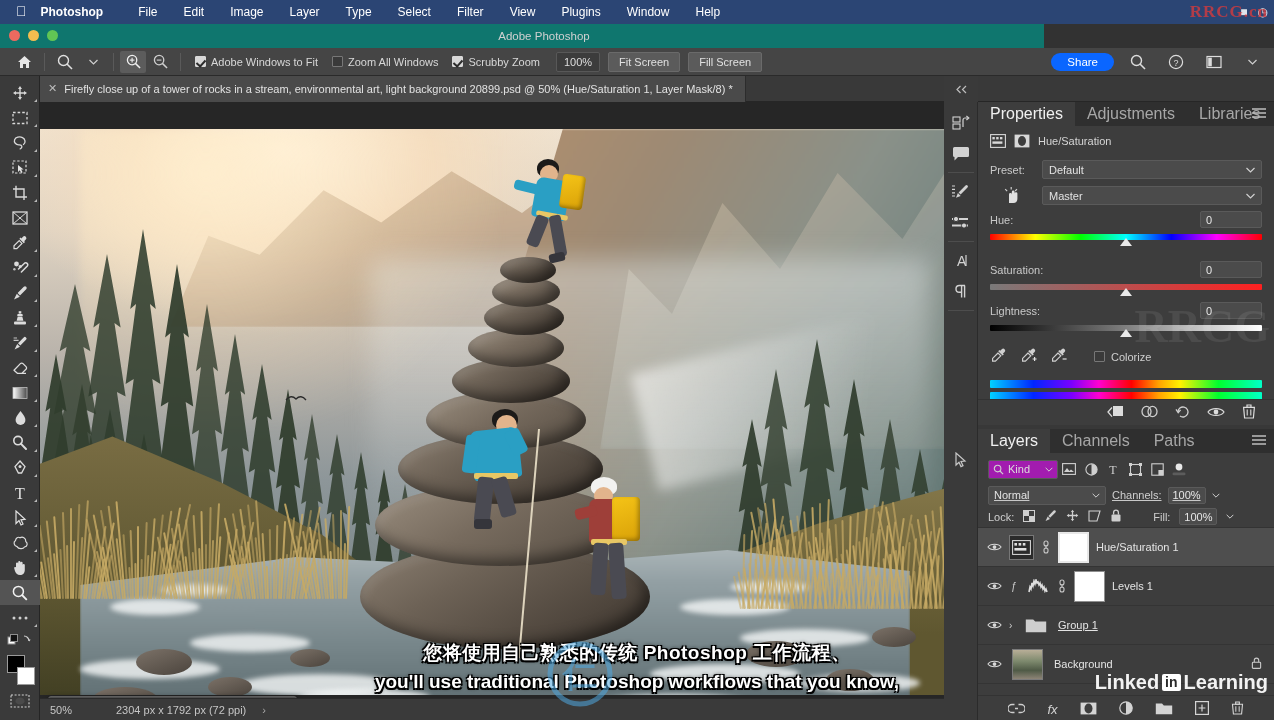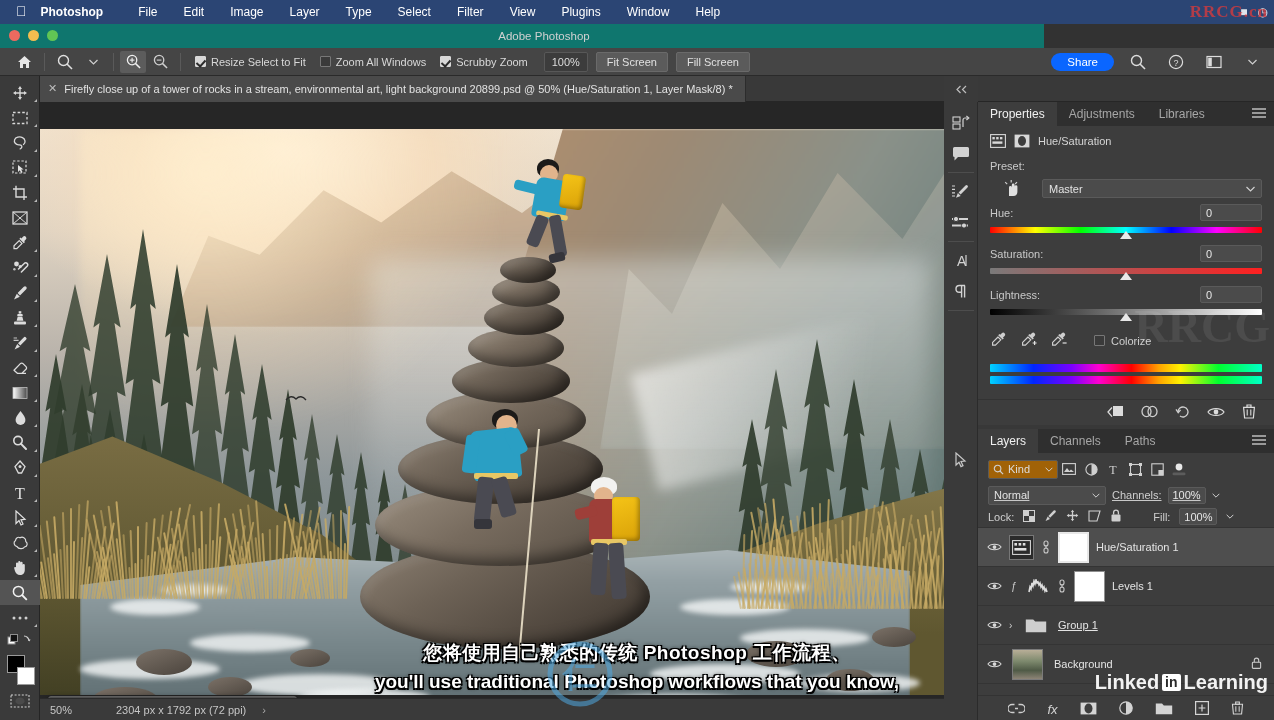--- a/index.html
+++ b/index.html
@@ -248,21 +248,21 @@
   .railicon{ width:34px; height:30px; display:flex; align-items:center; justify-content:center;}
   .rail-div{ width:26px; height:1px; background:#4d4d4d; margin:4px 0;}
 
   #dock{
     position:absolute; left:978px; top:78px; width:296px; height:620px;
     background:#383838;
   }
 
   
   .ptabs{ height:24px; background:#2f2f2f; display:flex; align-items:stretch; position:relative;}
-  .ptab{ display:flex; align-items:center; padding:0 12px; font-size:12px; color:#a7a7a7;}
+  .ptab{ display:flex; align-items:center; padding:0 12px; font-size:16px; color:#a7a7a7;}
   .ptab.active{ background:#3d3d3d; color:#f0f0f0; }
   .pmenu{ position:absolute; right:8px; top:6px; }
 
   
   #props{ position:absolute; left:0; top:0; width:296px; height:323px; background:#3d3d3d; }
   .adjhead{ height:24px; display:flex; align-items:center; gap:8px; padding:0 12px; margin-top:3px;}
   .adjhead .lbl{ font-size:11px; color:#d5d5d5; }
   .prow{ display:flex; align-items:center; padding:0 12px; margin-top:7px; gap:8px;}
   .plabel{ font-size:11px; color:#c9c9c9; width:44px; }
   .pselect{
@@ -289,21 +289,21 @@
     background:linear-gradient(90deg,#00d2ff 0%,#0026ff 16%,#7a00ff 30%,#ff00d0 40%,#ff0000 52%,#ffa200 62%,#fff200 70%,#00ff2f 84%,#00ffc8 100%);
     margin-bottom:4px;
   }
   .pfooter{ position:absolute; left:0; bottom:0; width:296px; height:26px;
             display:flex; align-items:center; justify-content:flex-end; gap:17px; padding-right:18px;
             border-top:1px solid #333;}
 
   
   #layers{ position:absolute; left:0; top:327px; width:296px; height:293px; background:#3d3d3d;}
   .lfilter{ height:24px; display:flex; align-items:center; gap:0; padding:0 10px; margin-top:4px;}
-  .kindsel{ width:70px; height:19px; background:#a16207; border:1px solid #5a5a5a; border-radius:2px;
+  .kindsel{ width:70px; height:19px; background:#a21caf; border:1px solid #5a5a5a; border-radius:2px;
             display:flex; align-items:center; gap:4px; padding:0 4px; font-size:11px; color:#dcdcdc;}
   .fico{ width:22px; height:19px; display:flex; align-items:center; justify-content:center; }
   .blendrow{ height:22px; display:flex; align-items:center; padding:0 10px; gap:6px; margin-top:3px;text-decoration:underline;}
   .blendsel{ width:118px; height:19px; background:#4b4b4b; border:1px solid #5a5a5a; border-radius:2px;
              display:flex; align-items:center; justify-content:space-between; padding:0 5px; font-size:11px; color:#e2e2e2;}
   .opa{ font-size:11px; color:#cfcfcf;}
   .numfield{ width:38px; height:17px; background:#4b4b4b; border:1px solid #5a5a5a; border-radius:2px;
              font-size:11px; color:#e6e6e6; display:flex; align-items:center; justify-content:center;}
   .lockrow{ height:22px; display:flex; align-items:center; padding:0 10px; gap:9px; border-bottom:1px solid #333;}
   .layerrow{ height:39px; display:flex; align-items:center; padding:0 8px; gap:7px; border-bottom:1px solid #343434; position:relative;}
@@ -401,21 +401,21 @@
       <svg width="15" height="15" viewBox="0 0 16 16">
           <circle cx="6.5" cy="6.5" r="5" fill="none" stroke="#cfcfcf" stroke-width="1.4"></circle>
           <line x1="10" y1="10" x2="15" y2="15" stroke="#cfcfcf" stroke-width="1.6"></line>
           <line x1="4" y1="6.5" x2="9" y2="6.5" stroke="#cfcfcf" stroke-width="1.2"></line>
         </svg>
     </div>
     <div class="ob-sep"></div>
 
     <label class="ob-chk">
       <span class="ck on"></span>
-      <span>Resize Select to Fit</span>
+      <span>Adobe Windows to Fit</span>
     </label>
     <label class="ob-chk">
       <span class="ck"></span>
       <span>Zoom All Windows</span>
     </label>
     <label class="ob-chk">
       <span class="ck on"></span>
       <span>Scrubby Zoom</span>
     </label>
 
@@ -1078,20 +1078,26 @@
         </svg>
         <svg width="16" height="14" viewBox="0 0 16 14">
           <rect x="0.6" y="0.6" width="14.8" height="12.8" fill="#d8d8d8"></rect>
           <ellipse cx="8" cy="7" rx="4" ry="5" fill="#3d3d3d"></ellipse>
         </svg>
         <span class="lbl">Hue/Saturation</span>
       </div>
 
       <div class="prow">
         <span class="plabel">Preset:</span>
+        <div class="pselect">
+          <span>Default</span>
+          <svg width="9" height="6" viewBox="0 0 9 6">
+              <path d="M0.5 1 L4.5 5 L8.5 1" fill="none" stroke="#d0d0d0" stroke-width="1.2"></path>
+            </svg>
+        </div>
       </div>
 
       <div class="prow">
         <span class="plabel" style="display:flex;justify-content:center;">
           <svg width="19" height="19" viewBox="0 0 19 19">
               <path d="M6 17 V8.5 a1.4 1.4 0 0 1 2.8 0 V12 V6 a1.4 1.4 0 0 1 2.8 0 V12 V7.6 a1.4 1.4 0 0 1 2.8 0 V12.5 c0 3-1.6 4.5-4 4.5 Z" fill="#e0e0e0"></path>
               <path d="M4.2 5.2 L2.2 3.2 M8.2 3.6 V1 M12.2 5 L14 3.2" stroke="#cfcfcf" stroke-width="1.2"></path>
             </svg>
         </span>
         <div class="pselect">
@@ -1105,21 +1111,21 @@
       <div class="sliderrow">
         <div class="srtop">
           <span class="srname">Hue:</span>
           <span class="srval">0</span>
         </div>
         <div class="track hue">
           <i class="thumb" style="left:calc(50% - 6px);"></i>
         </div>
       </div>
 
-      <div class="sliderrow" style="margin-top:12px;">
+      <div class="sliderrow" style="margin-top:21px;">
         <div class="srtop">
           <span class="srname">Saturation:</span>
           <span class="srval">0</span>
         </div>
         <div class="track sat">
           <i class="thumb" style="left:calc(50% - 6px);"></i>
         </div>
       </div>
 
       <div class="sliderrow" style="margin-top:12px;">

